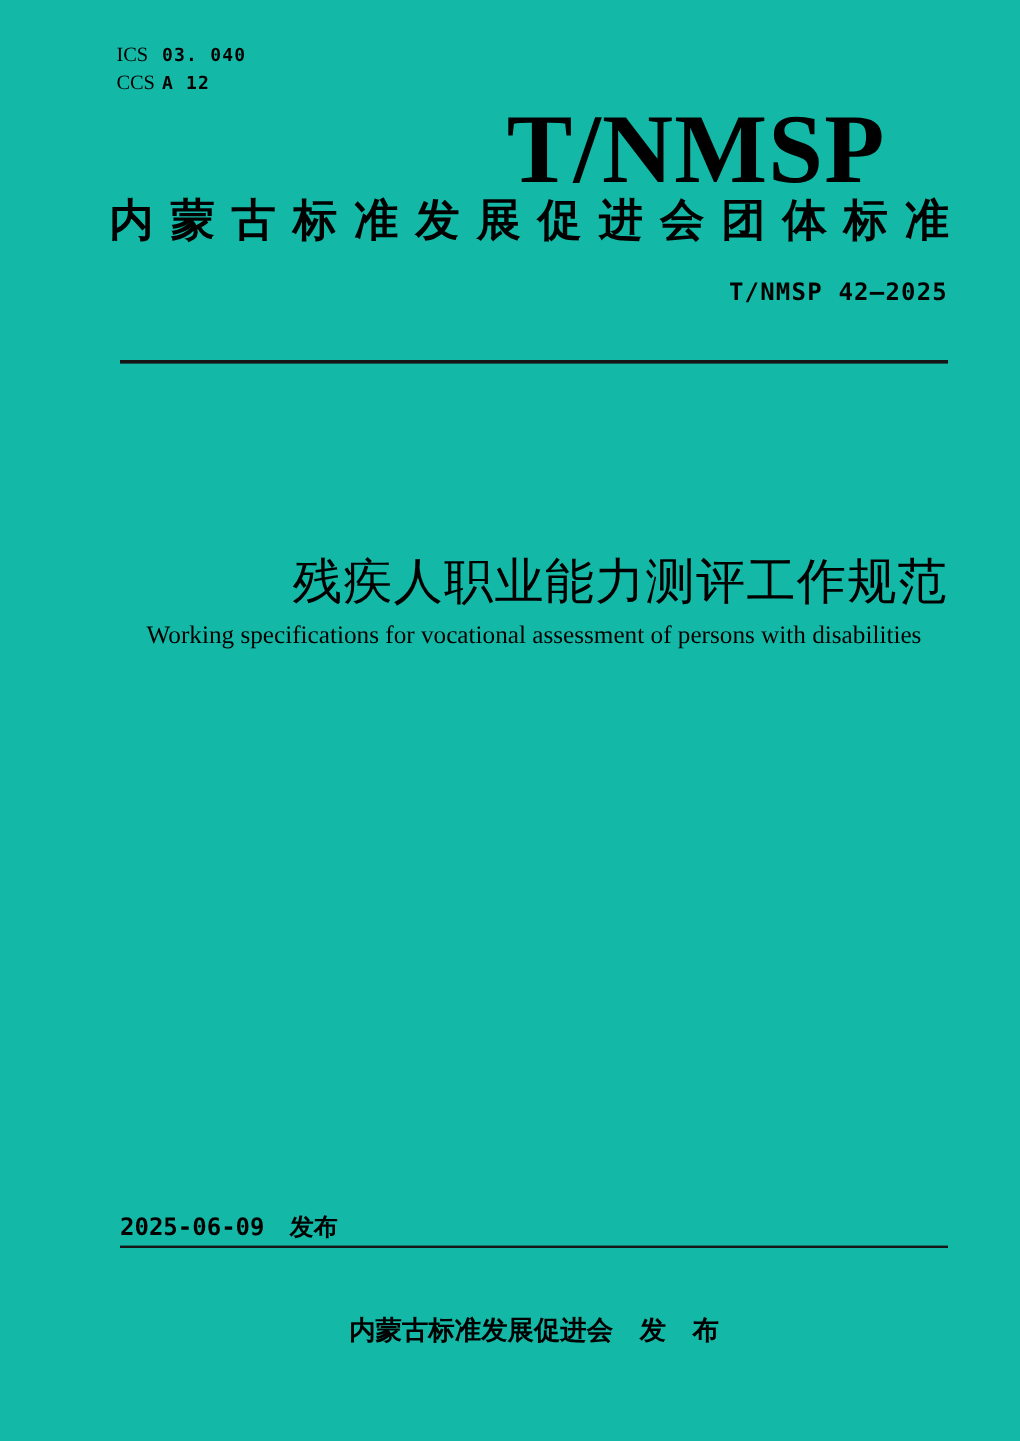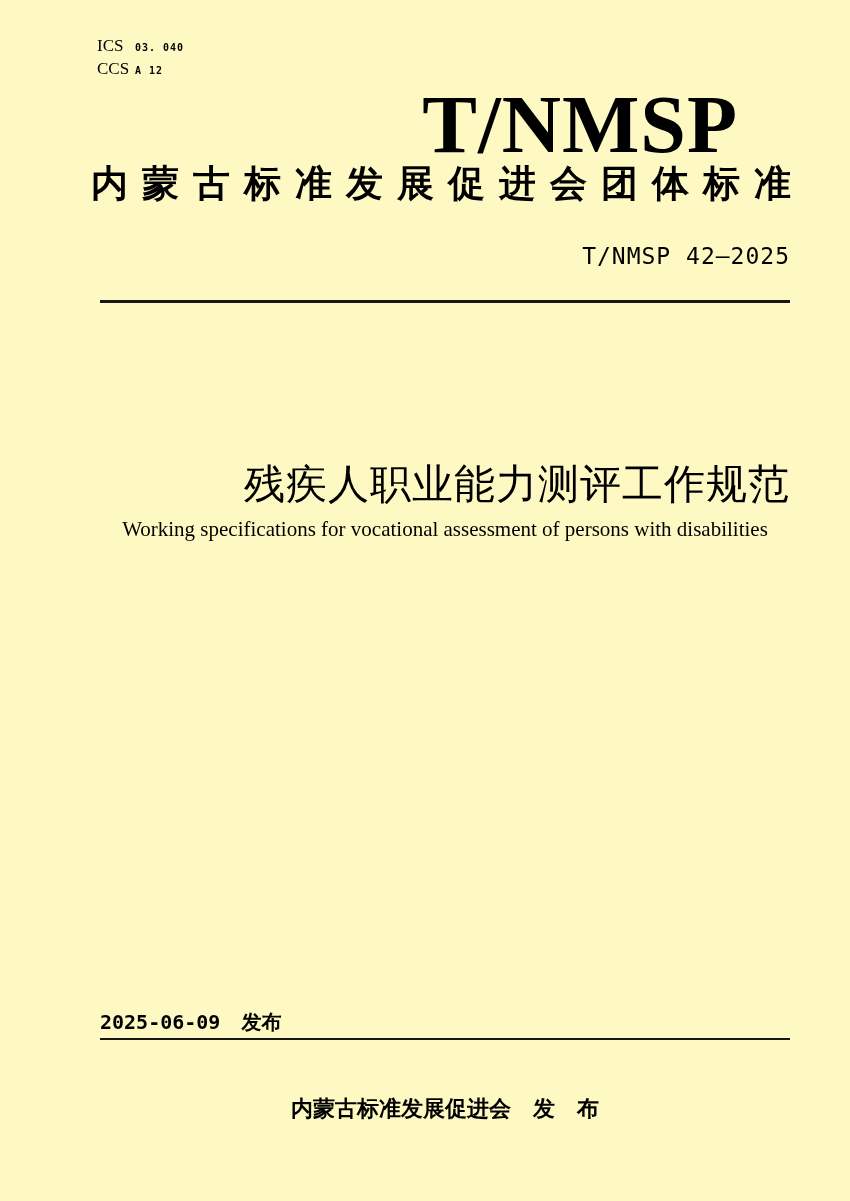--- a/index.html
+++ b/index.html
@@ -5,21 +5,21 @@
   html, body {
     margin: 0;
     padding: 0;
     background: #888;
   }
   .page {
     position: relative;
     width: 850px;
     height: 1201px;
     margin: 0 auto;
-    background: #fef9c3;
+    background: #14b8a6;
     color: #000000;
     font-family: "Liberation Sans", sans-serif;
     overflow: hidden;
   }
 
   
   .classification {
     position: absolute;
     left: 97px;
     top: 36px;
@@ -30,21 +30,21 @@
     height: 23px;
   }
   .cls-label {
     font-family: "Liberation Serif", serif;
     font-size: 17px;
     width: 38px;
   }
   .cls-value {
     font-family: "DejaVu Sans Mono", monospace;
     font-weight: bold;
-    font-size: 10px;
+    font-size: 15px;
     letter-spacing: 1px;
   }
 
   
   .logo {
     position: absolute;
     top: 84px;
     right: 112px;
     font-family: "Liberation Serif", serif;
     font-weight: bold;
@@ -65,25 +65,25 @@
     font-weight: bold;
     letter-spacing: 14px;
     line-height: 1.1;
     white-space: nowrap;
     text-align: center;
   }
 
   
   .std-number {
     position: absolute;
-    top: 243px;
+    top: 231px;
     right: 60px;
     font-family: "DejaVu Sans Mono", monospace;
-    font-weight: normal;
-    font-size: 23px;
+    font-weight: bold;
+    font-size: 20px;
     letter-spacing: 1px;
     white-space: nowrap;
   }
 
   .rule {
     position: absolute;
     left: 100px;
     width: 690px;
     background: #161616;
   }

